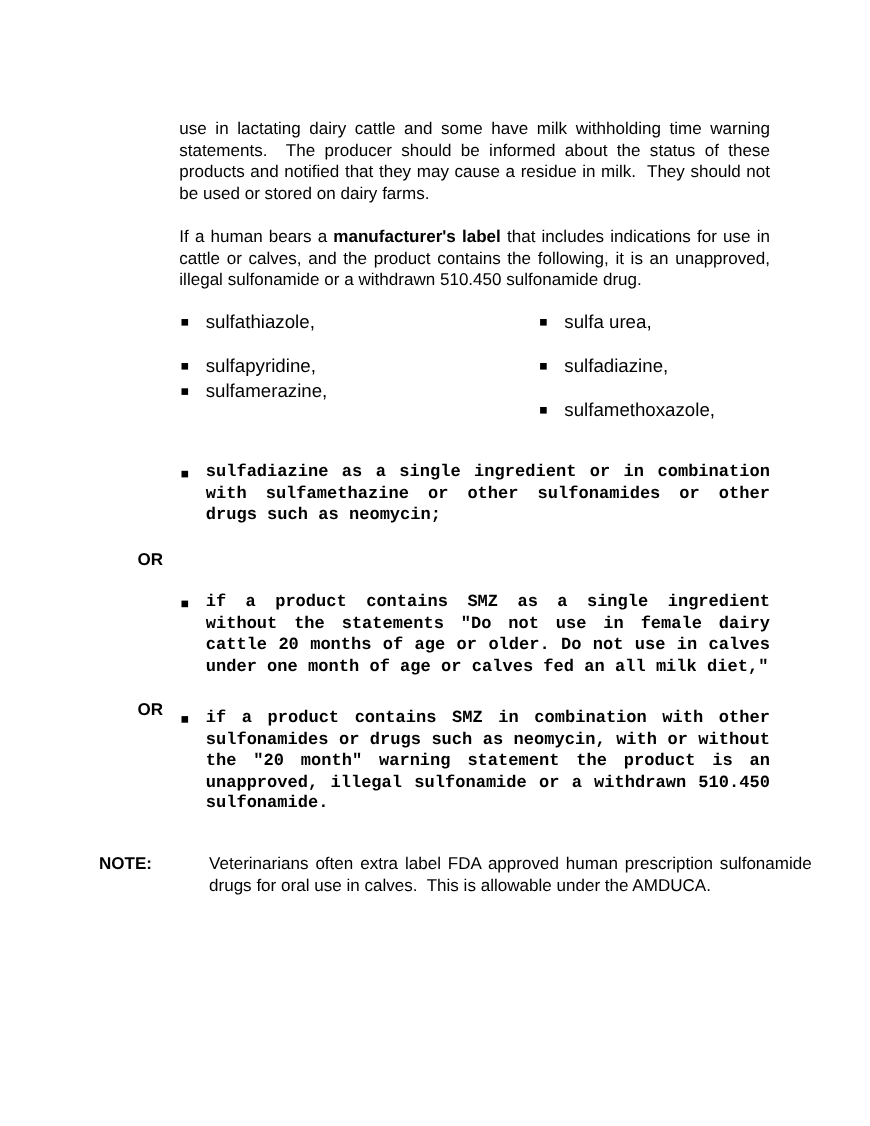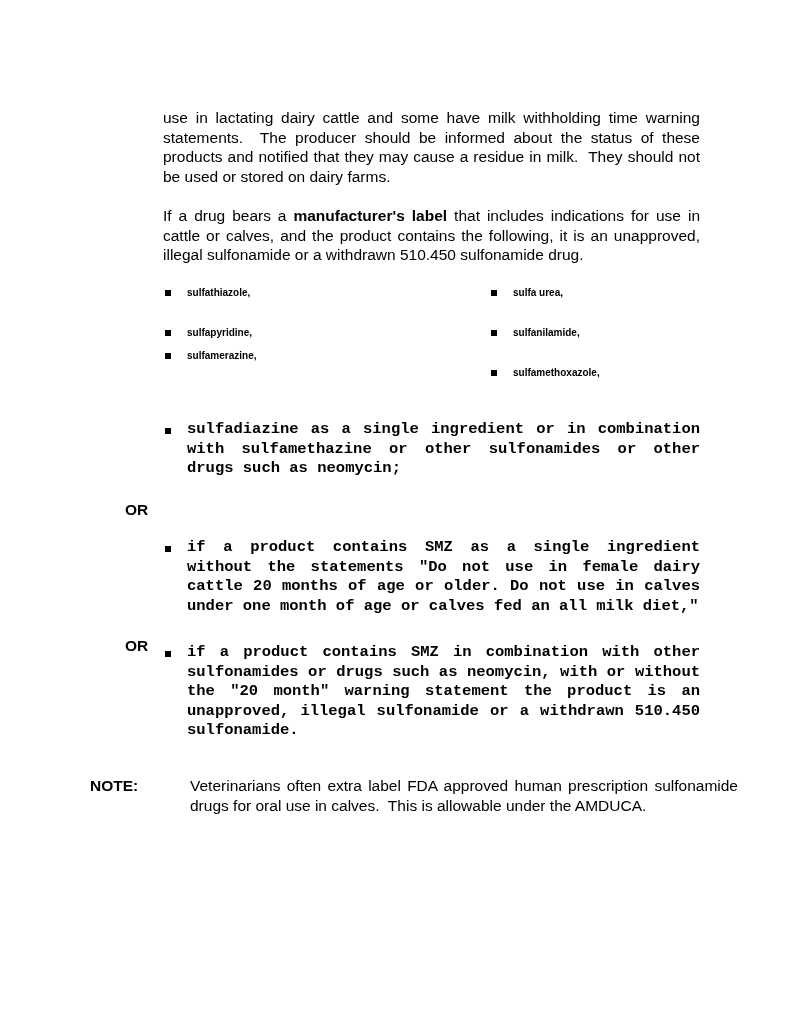--- a/index.html
+++ b/index.html
@@ -17,23 +17,23 @@
     position: absolute;
     font-size: 15.5px;
     line-height: 19.5px;
     color: #000000;
   }
   .just { text-align: justify; }
   .bold { font-weight: bold; }
   
   .sli {
     position: absolute;
-    font-size: 10px;
+    font-size: 17px;
     line-height: 19.5px;
-    font-weight: bold;
+    font-weight: normal;
     white-space: nowrap;
     padding-left: 22px;
   }
   
   .sq {
     position: absolute;
     left: 0;
     width: 6px;
     height: 6px;
     background: #000000;
@@ -71,36 +71,36 @@
     padding-left: 48px;
   }
 </style>
 </head>
 <body>
 
 <div class="page">
 
   <div class="blk just" style="left:163px; top:108px; width:537px;">use in lactating dairy cattle and some have milk withholding time warning statements.&nbsp; The producer should be informed about the status of these products and notified that they may cause a residue in milk.&nbsp; They should not be used or stored on dairy farms.</div>
 
-  <div class="blk just" style="left:163px; top:206px; width:537px;"><span>If a drug bears a </span><span class="bold">manufacturer's label</span><span> that includes indications for use in cattle or calves, and the product contains the following, it is an unapproved, illegal sulfonamide or a withdrawn 510.450 sulfonamide drug.</span></div>
+  <div class="blk just" style="left:163px; top:206px; width:537px;"><span>If a human bears a </span><span class="bold">manufacturer's label</span><span> that includes indications for use in cattle or calves, and the product contains the following, it is an unapproved, illegal sulfonamide or a withdrawn 510.450 sulfonamide drug.</span></div>
 
   <div class="sli" style="left:165px; top:283px;">
     <span class="sq"></span><span>sulfathiazole,</span>
   </div>
   <div class="sli" style="left:165px; top:323px;">
     <span class="sq"></span><span>sulfapyridine,</span>
   </div>
   <div class="sli" style="left:165px; top:346px;">
     <span class="sq"></span><span>sulfamerazine,</span>
   </div>
   <div class="sli" style="left:491px; top:283px;">
     <span class="sq"></span><span>sulfa urea,</span>
   </div>
   <div class="sli" style="left:491px; top:323px;">
-    <span class="sq"></span><span>sulfanilamide,</span>
+    <span class="sq"></span><span>sulfadiazine,</span>
   </div>
   <div class="sli" style="left:491px; top:363px;">
     <span class="sq"></span><span>sulfamethoxazole,</span>
   </div>
 
   <div class="blk bpar" style="top:420px;">
     <span class="sq"></span>
     <div class="bt">sulfadiazine as a single ingredient or in combination with sulfamethazine or other sulfonamides or other drugs such as neomycin;</div>
   </div>
 

